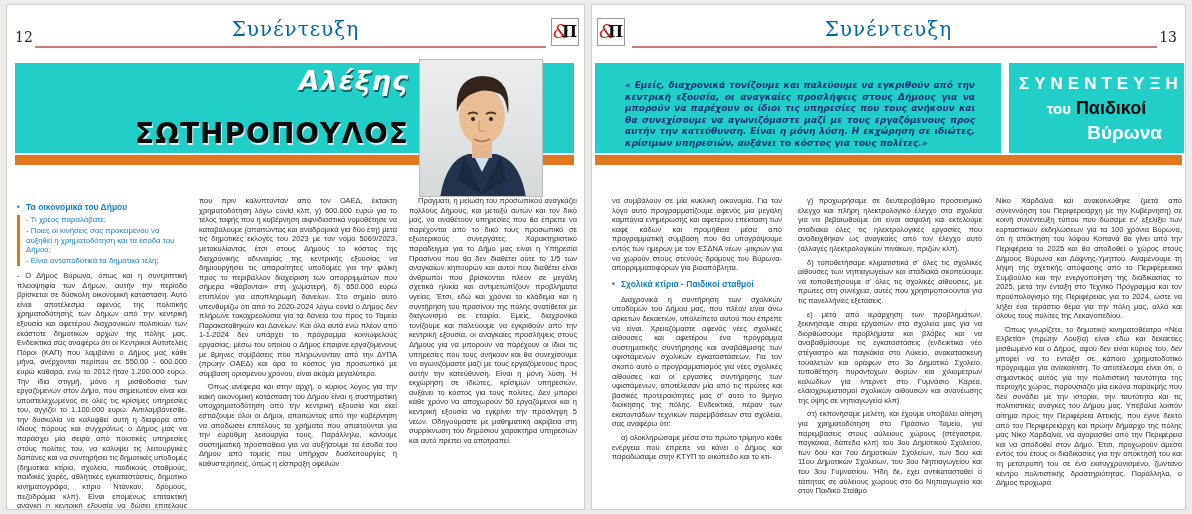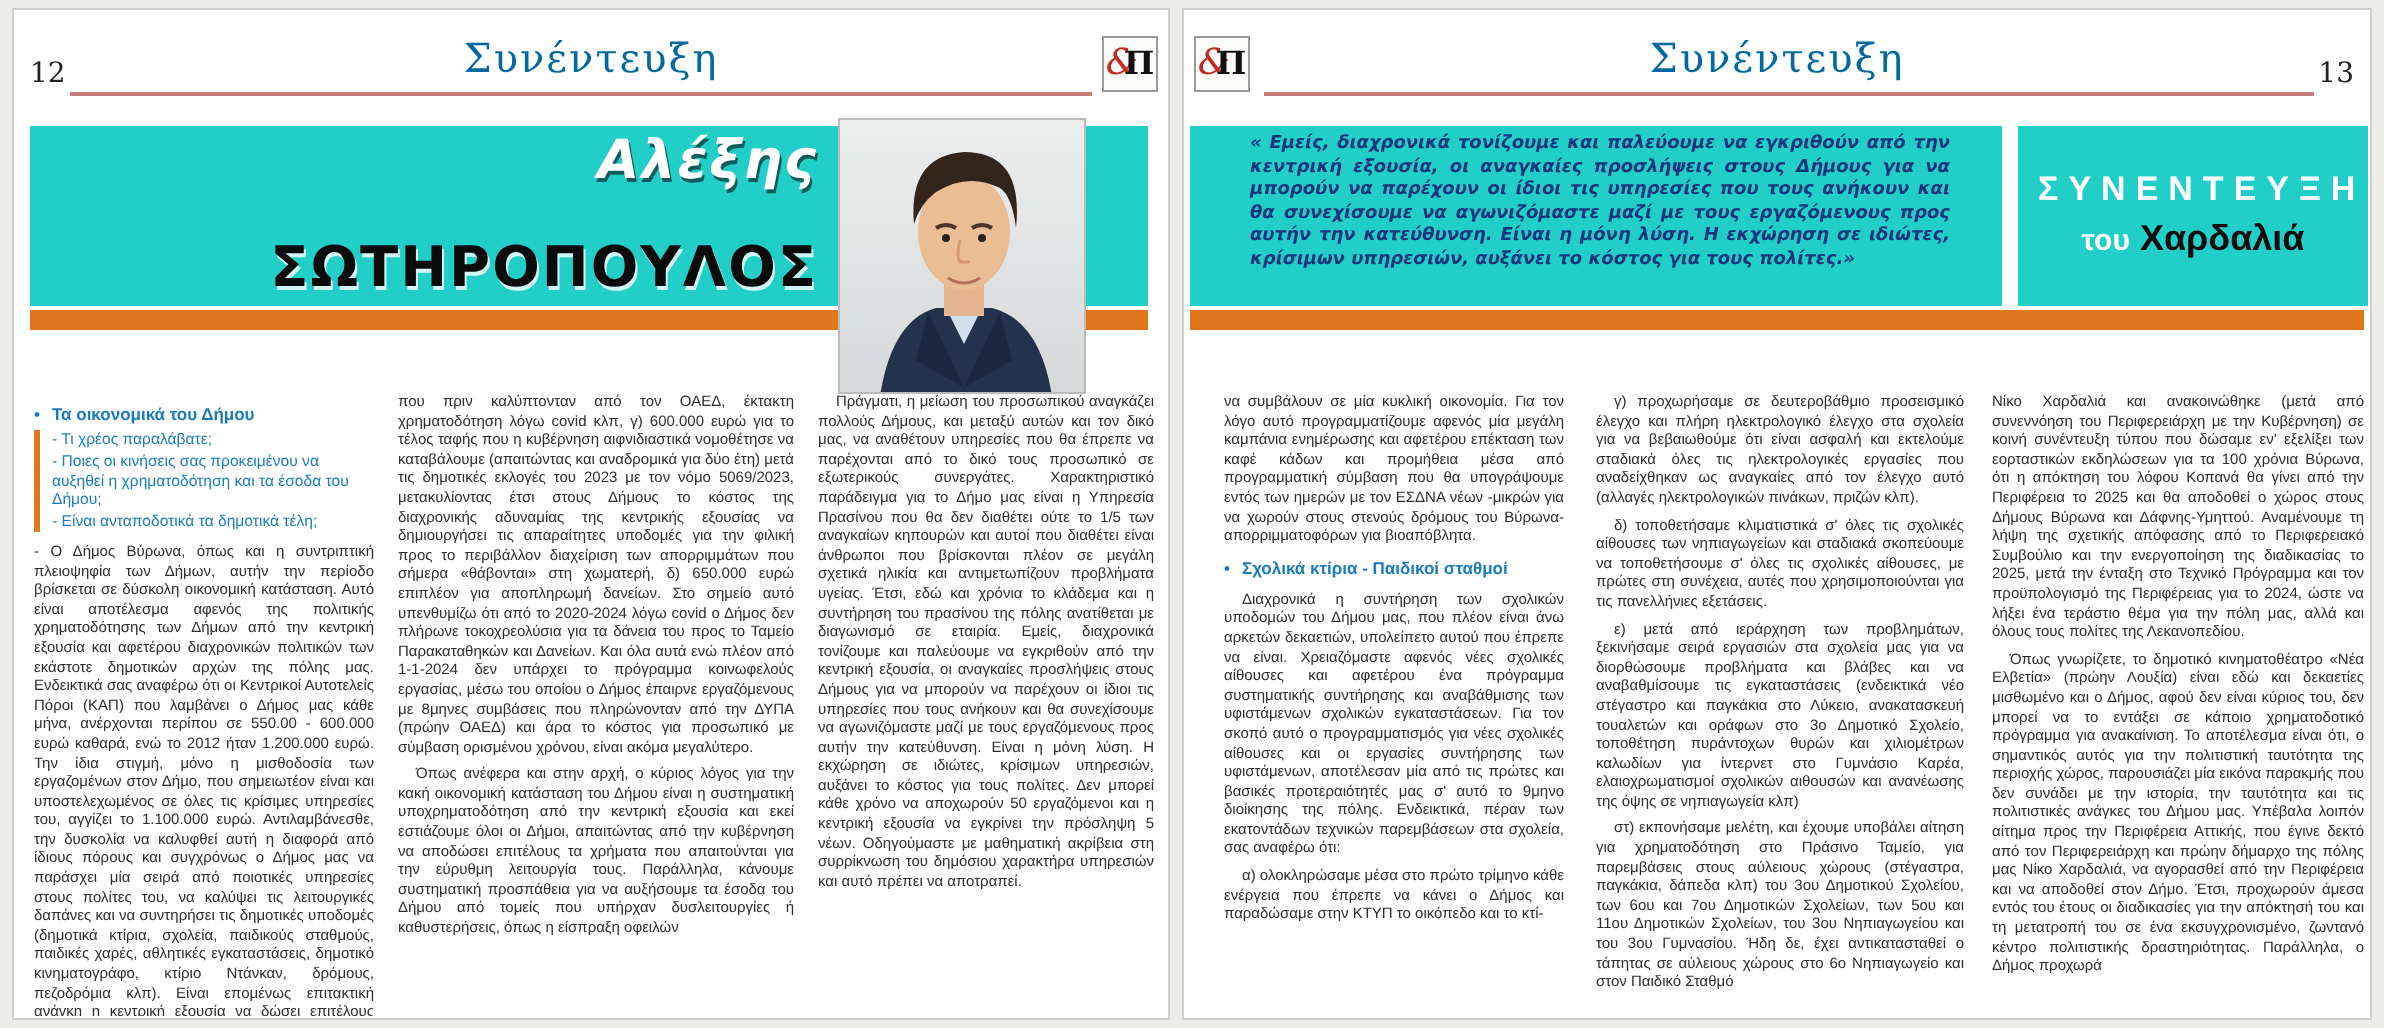--- a/index.html
+++ b/index.html
@@ -36,21 +36,21 @@
   .name-first{font-family:"DejaVu Sans",sans-serif;font-weight:bold;font-style:italic;color:#fff;
     font-size:27px;line-height:30px;text-shadow:1px 2px 0 rgba(0,0,0,.55);letter-spacing:1px;}
   .name-last{font-family:"DejaVu Sans",sans-serif;font-weight:bold;color:#0b0b0b;
     font-size:28px;line-height:33px;text-shadow:1px 2px 0 rgba(255,255,255,.8);letter-spacing:1px;margin-top:21px;}
   .stripe{position:absolute;left:8px;right:10px;top:150px;height:10px;background:var(--orange);}
   .photo{position:absolute;left:412px;top:54px;width:124px;height:138px;border:1px solid #bbb;
     background:#e3e5e6;overflow:hidden;z-index:5;}
 
   
   .quote-box{position:absolute;left:3px;top:58px;width:406px;height:90px;background:var(--teal);
-    display:flex;align-items:flex-start;}
+    display:flex;align-items:flex-end;}
   .quote-text{font-family:"DejaVu Sans",sans-serif;font-weight:bold;font-style:italic;color:var(--navy);
     font-size:9px;line-height:11.5px;text-align:justify;padding:4px 26px 4px 30px;}
   .kicker-box{position:absolute;left:417px;top:58px;width:175px;height:90px;background:var(--teal);
     display:flex;flex-direction:column;justify-content:center;padding:4px 10px;}
   .kicker-l1{color:#fff;font-weight:bold;font-size:17px;letter-spacing:5px;text-align:center;line-height:24px;}
   .kicker-l2{text-align:center;line-height:24px;}
   .kicker-l2 .w{color:#fff;font-size:15px;font-weight:bold;margin-right:5px;}
   .kicker-l2 .b{color:#0c0c0c;font-size:18px;font-weight:bold;}
   .kicker-l3{color:#fff;font-size:19px;font-weight:bold;text-align:right;padding-right:12px;line-height:24px;}
   .page-right .stripe{left:3px;right:3px;}
@@ -153,22 +153,23 @@
     <div class="header-title">Συνέντευξη</div>
     <div class="page-num pn-right">13</div>
     <div class="rule"></div>
 
     <div class="quote-box">
       <div class="quote-text">« Εμείς, διαχρονικά τονίζουμε και παλεύουμε να εγκριθούν από την κεντρική εξουσία, οι αναγκαίες προσλήψεις στους Δήμους για να μπορούν να παρέχουν οι ίδιοι τις υπηρεσίες που τους ανήκουν και θα συνεχίσουμε να αγωνιζόμαστε μαζί με τους εργαζόμενους προς αυτήν την κατεύθυνση. Είναι η μόνη λύση. Η εκχώρηση σε ιδιώτες, κρίσιμων υπηρεσιών, αυξάνει το κόστος για τους πολίτες.»</div>
     </div>
     <div class="kicker-box">
       <div class="kicker-l1">ΣΥΝΕΝΤΕΥΞΗ</div>
       <div class="kicker-l2">
-        <span class="w">του</span><span class="b">Χαρδαλιά</span>
+        <span class="w">του</span><span class="b">Παιδικοί</span>
       </div>
+      <div class="kicker-l3">Βύρωνα</div>
     </div>
     <div class="stripe"></div>
 
     <div class="col pr-c1">
       <p class="body-p">να συμβάλουν σε μία κυκλική οικονομία. Για τον λόγο αυτό προγραμματίζουμε αφενός μία μεγάλη καμπάνια ενημέρωσης και αφετέρου επέκταση των καφέ κάδων και προμήθεια μέσα από προγραμματική σύμβαση που θα υπογράψουμε εντός των ημερών με τον ΕΣΔΝΑ νέων -μικρών για να χωρούν στους στενούς δρόμους του Βύρωνα- απορριμματοφόρων για βιοαπόβλητα.</p>
       <div class="sec">
         <div class="sec-title">
           <span class="bullet">•</span><span>Σχολικά κτίρια - Παιδικοί σταθμοί</span>
         </div>
       </div>

